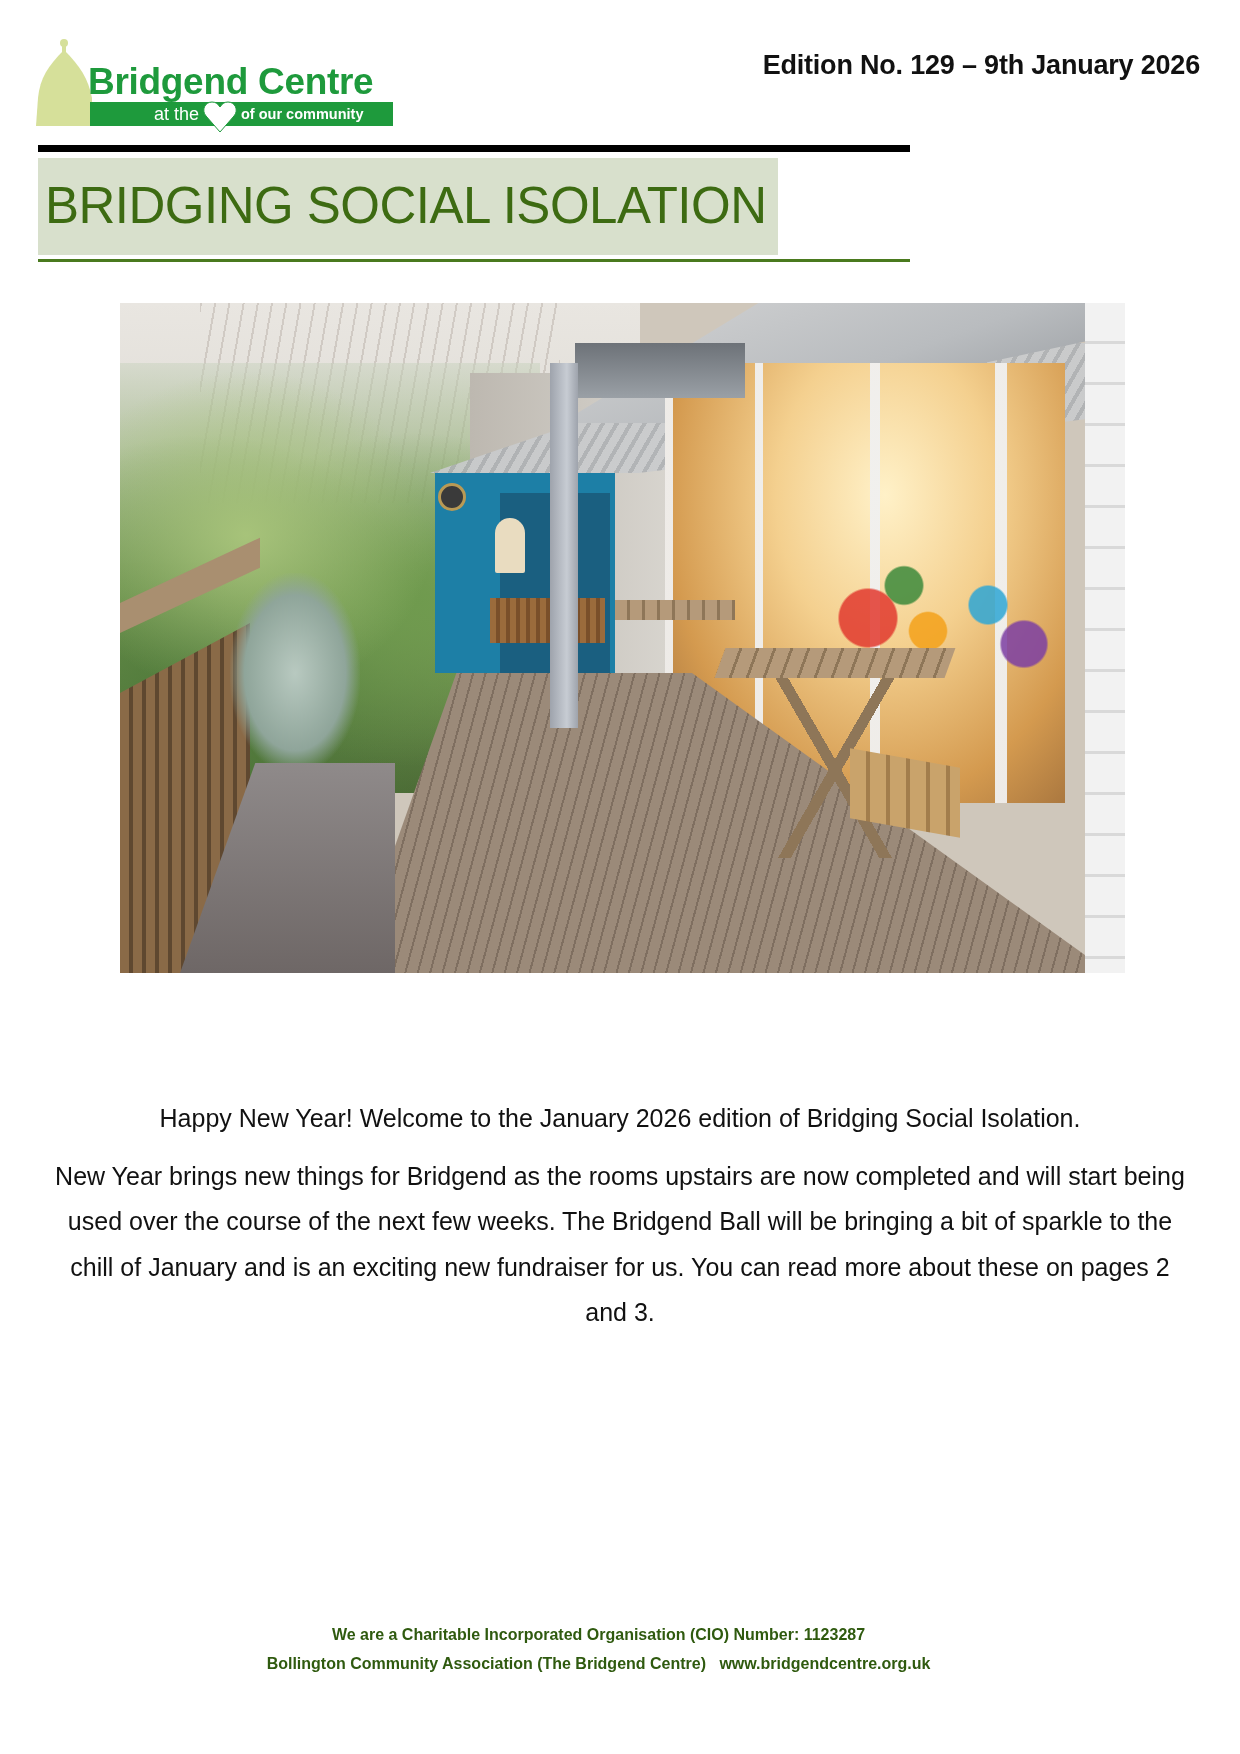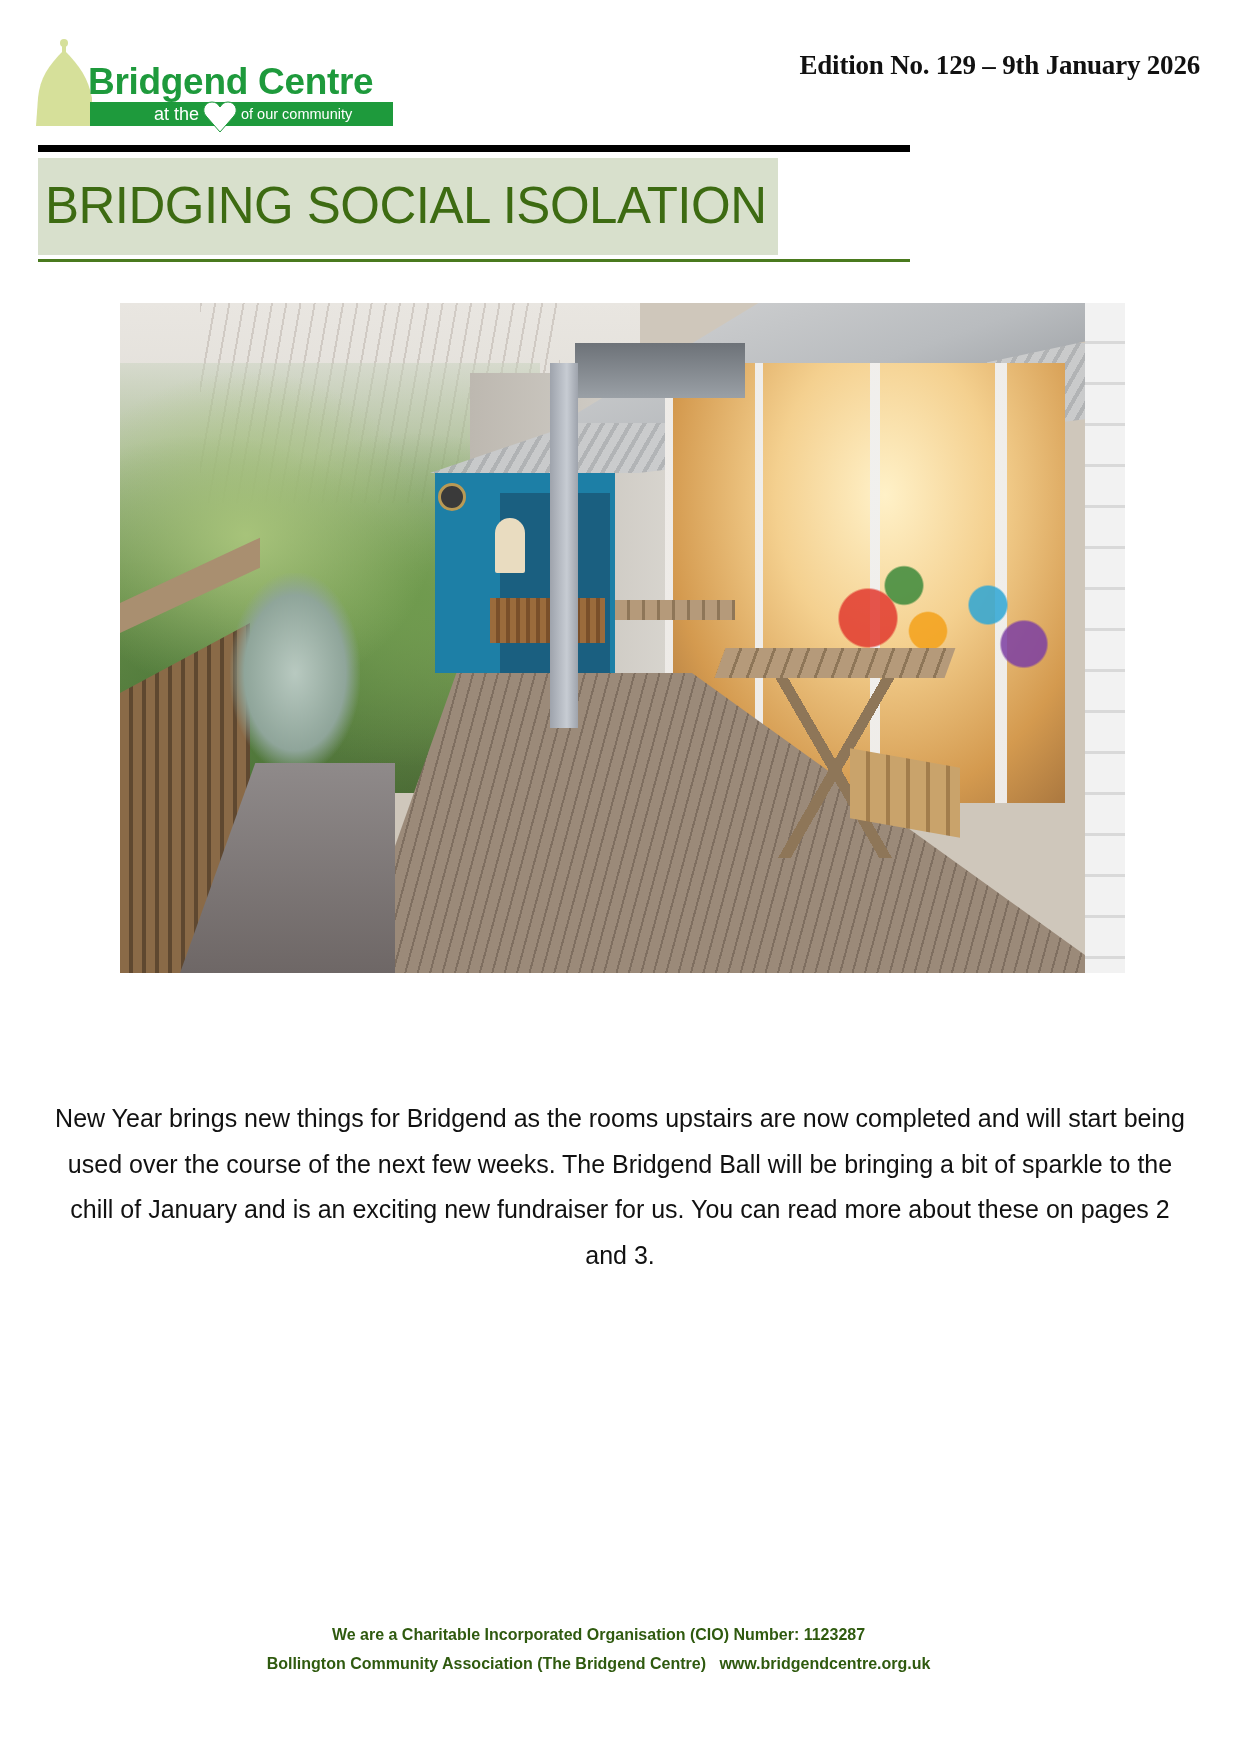--- a/index.html
+++ b/index.html
@@ -5,25 +5,25 @@
   * { margin: 0; padding: 0; box-sizing: border-box; }
   html, body { width: 1240px; height: 1754px; background: #ffffff; overflow: hidden; }
   body { position: relative; font-family: "Liberation Sans", "DejaVu Sans", sans-serif; color: #111; }
 
   
   .logo { position: absolute; left: 36px; top: 38px; width: 362px; height: 98px; }
   .logo .dome { position: absolute; left: 0; top: 0; }
   .logo .strip { position: absolute; left: 54px; top: 64px; width: 303px; height: 24px; background: #1E9A3C; }
   .logo .brand { position: absolute; left: 52px; top: 24px; font-size: 37px; font-weight: bold; color: #1E9A3C; letter-spacing: -0.3px; line-height: 40px; white-space: nowrap; }
   .logo .tag-left { position: absolute; left: 118px; top: 66px; font-size: 18px; font-weight: normal; color: #ffffff; line-height: 20px; white-space: nowrap; }
-  .logo .tag-right { position: absolute; left: 205px; top: 66px; font-size: 14.5px; font-weight: normal; color: #ffffff; line-height: 20px; white-space: nowrap; }
+  .logo .tag-right { position: absolute; left: 205px; top: 66px; font-size: 14.5px; font-weight: bold; color: #ffffff; line-height: 20px; white-space: nowrap; }
   .logo .heart { position: absolute; left: 167px; top: 63px; }
 
   
-  .edition { position: absolute; right: 40px; top: 50px; font-size: 27px; font-weight: bold; color: #111; white-space: nowrap; letter-spacing: -0.2px; font-family: Liberation Serif, serif; }
+  .edition { position: absolute; right: 40px; top: 50px; font-size: 27px; font-weight: bold; color: #111; white-space: nowrap; letter-spacing: -0.2px; }
 
   
   .rule-black { position: absolute; left: 38px; top: 145px; width: 872px; height: 7px; background: #000; }
   .banner { position: absolute; left: 38px; top: 158px; width: 740px; height: 97px; background: #D8E0CC; }
   .banner-title { position: absolute; left: 7px; top: 18px; font-size: 51px; color: #3D6B12; letter-spacing: -0.5px; line-height: 60px; white-space: nowrap; }
   .rule-green { position: absolute; left: 38px; top: 259px; width: 872px; height: 3px; background: #4A7A1E; }
 
   
   .photo { position: absolute; left: 120px; top: 303px; width: 1005px; height: 670px; overflow: hidden; background: #cfc7bb; }
   .photo div { position: absolute; }
@@ -121,17 +121,18 @@
   <div class="shrub"></div>
   <div class="planter"></div>
   <div class="table2"></div>
   <div class="table1-legs"></div>
   <div class="table1"></div>
   <div class="chair"></div>
   <div class="white-wall"></div>
 </div>
 
 <div class="body">
+  <p>Happy New Year! Welcome to the January 2026 edition of Bridging Social Isolation.</p>
   <p style="padding: 0 8px;">New Year brings new things for Bridgend as the rooms upstairs are now completed and will start being used over the course of the next few weeks. The Bridgend Ball will be bringing a bit of sparkle to the chill of January and is an exciting new fundraiser for us. You can read more about these on pages 2 and 3.</p>
 </div>
 
 <div class="footer footer-1"><span>Bollington Community Association (The Bridgend Centre)</span>   <span>www.bridgendcentre.org.uk</span></div>
 <div class="footer footer-2">We are a Charitable Incorporated Organisation (CIO) Number: 1123287</div>
 
 </body></html>

